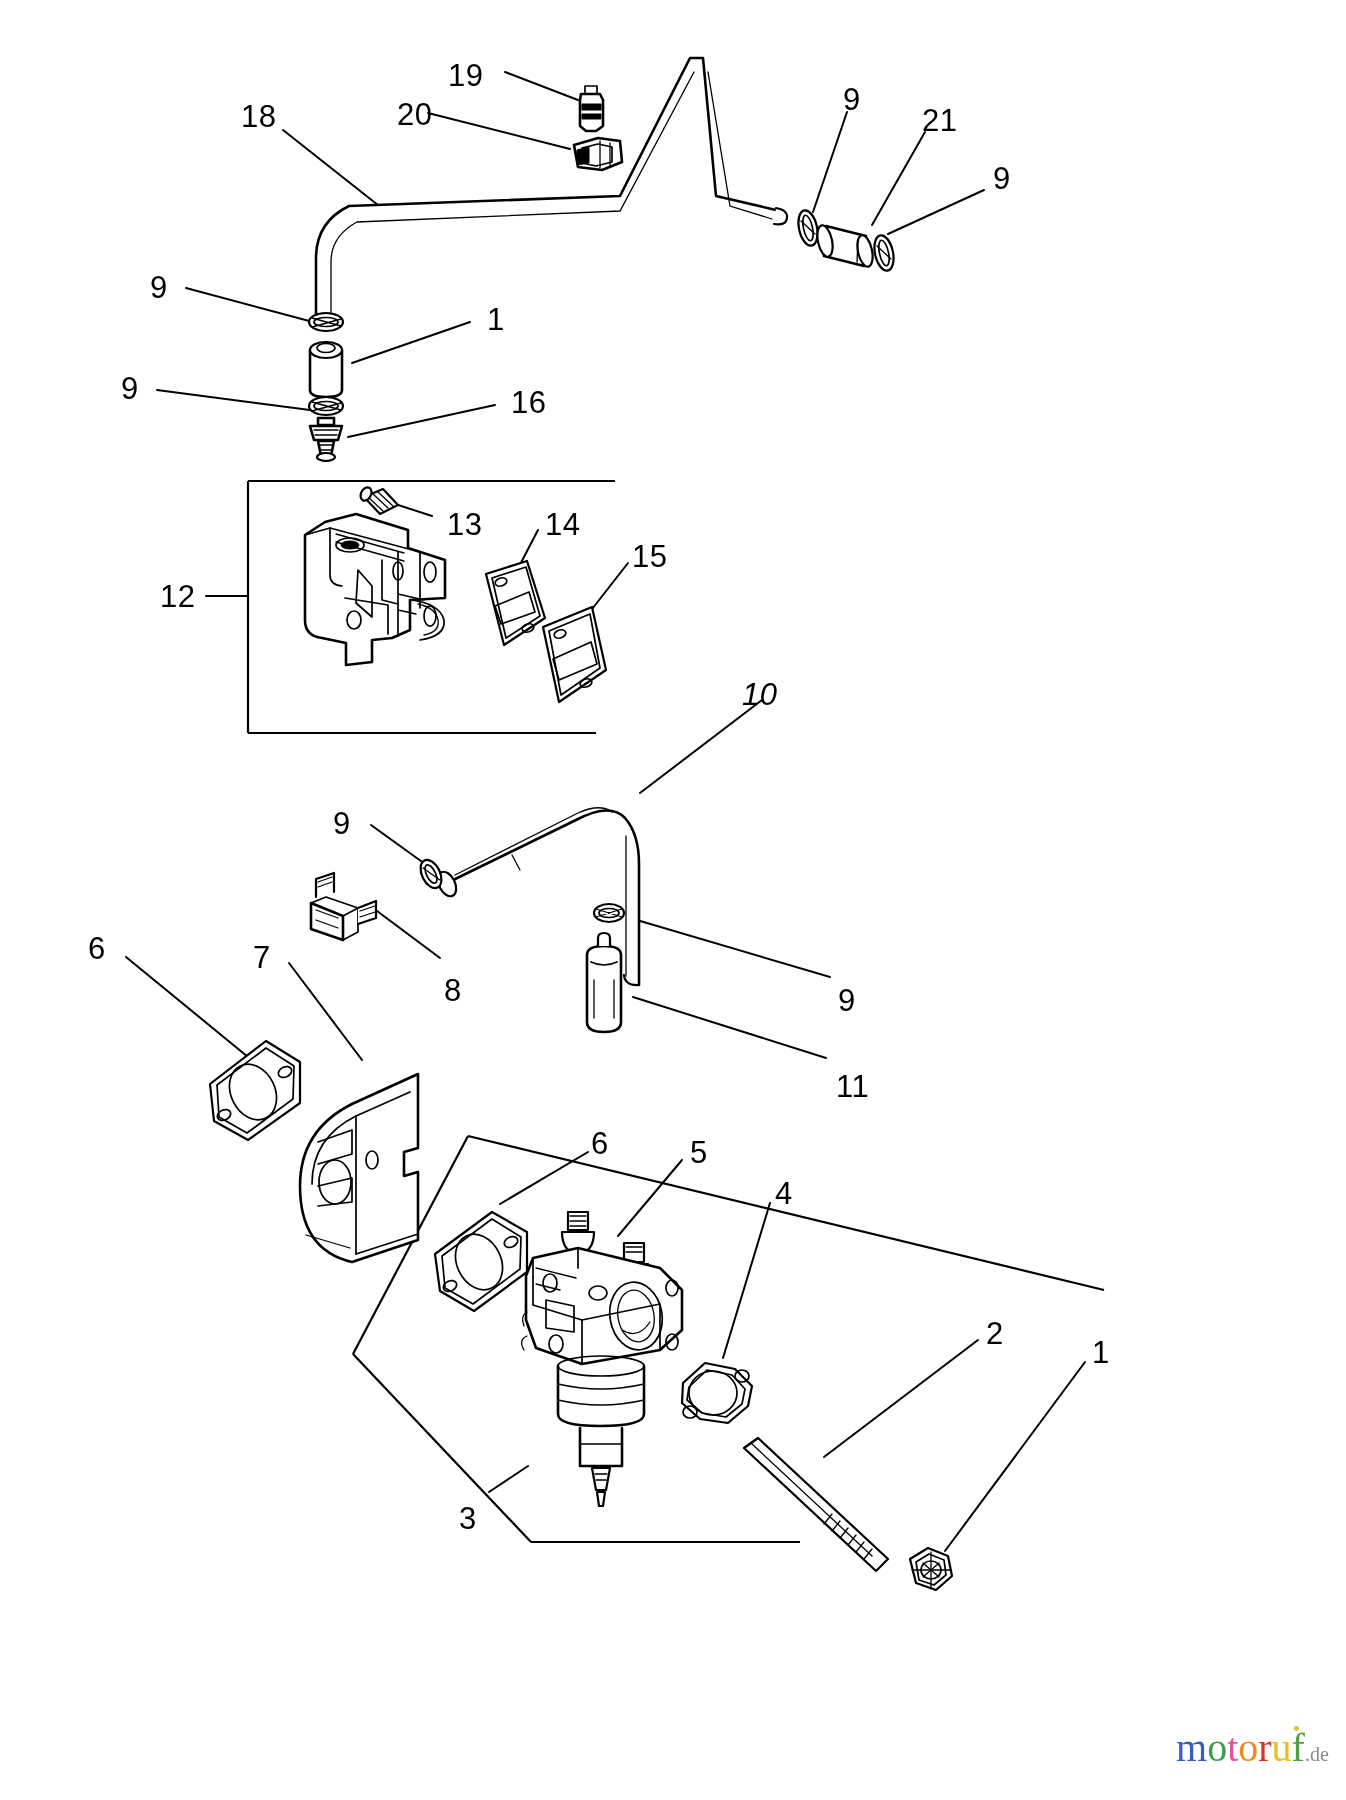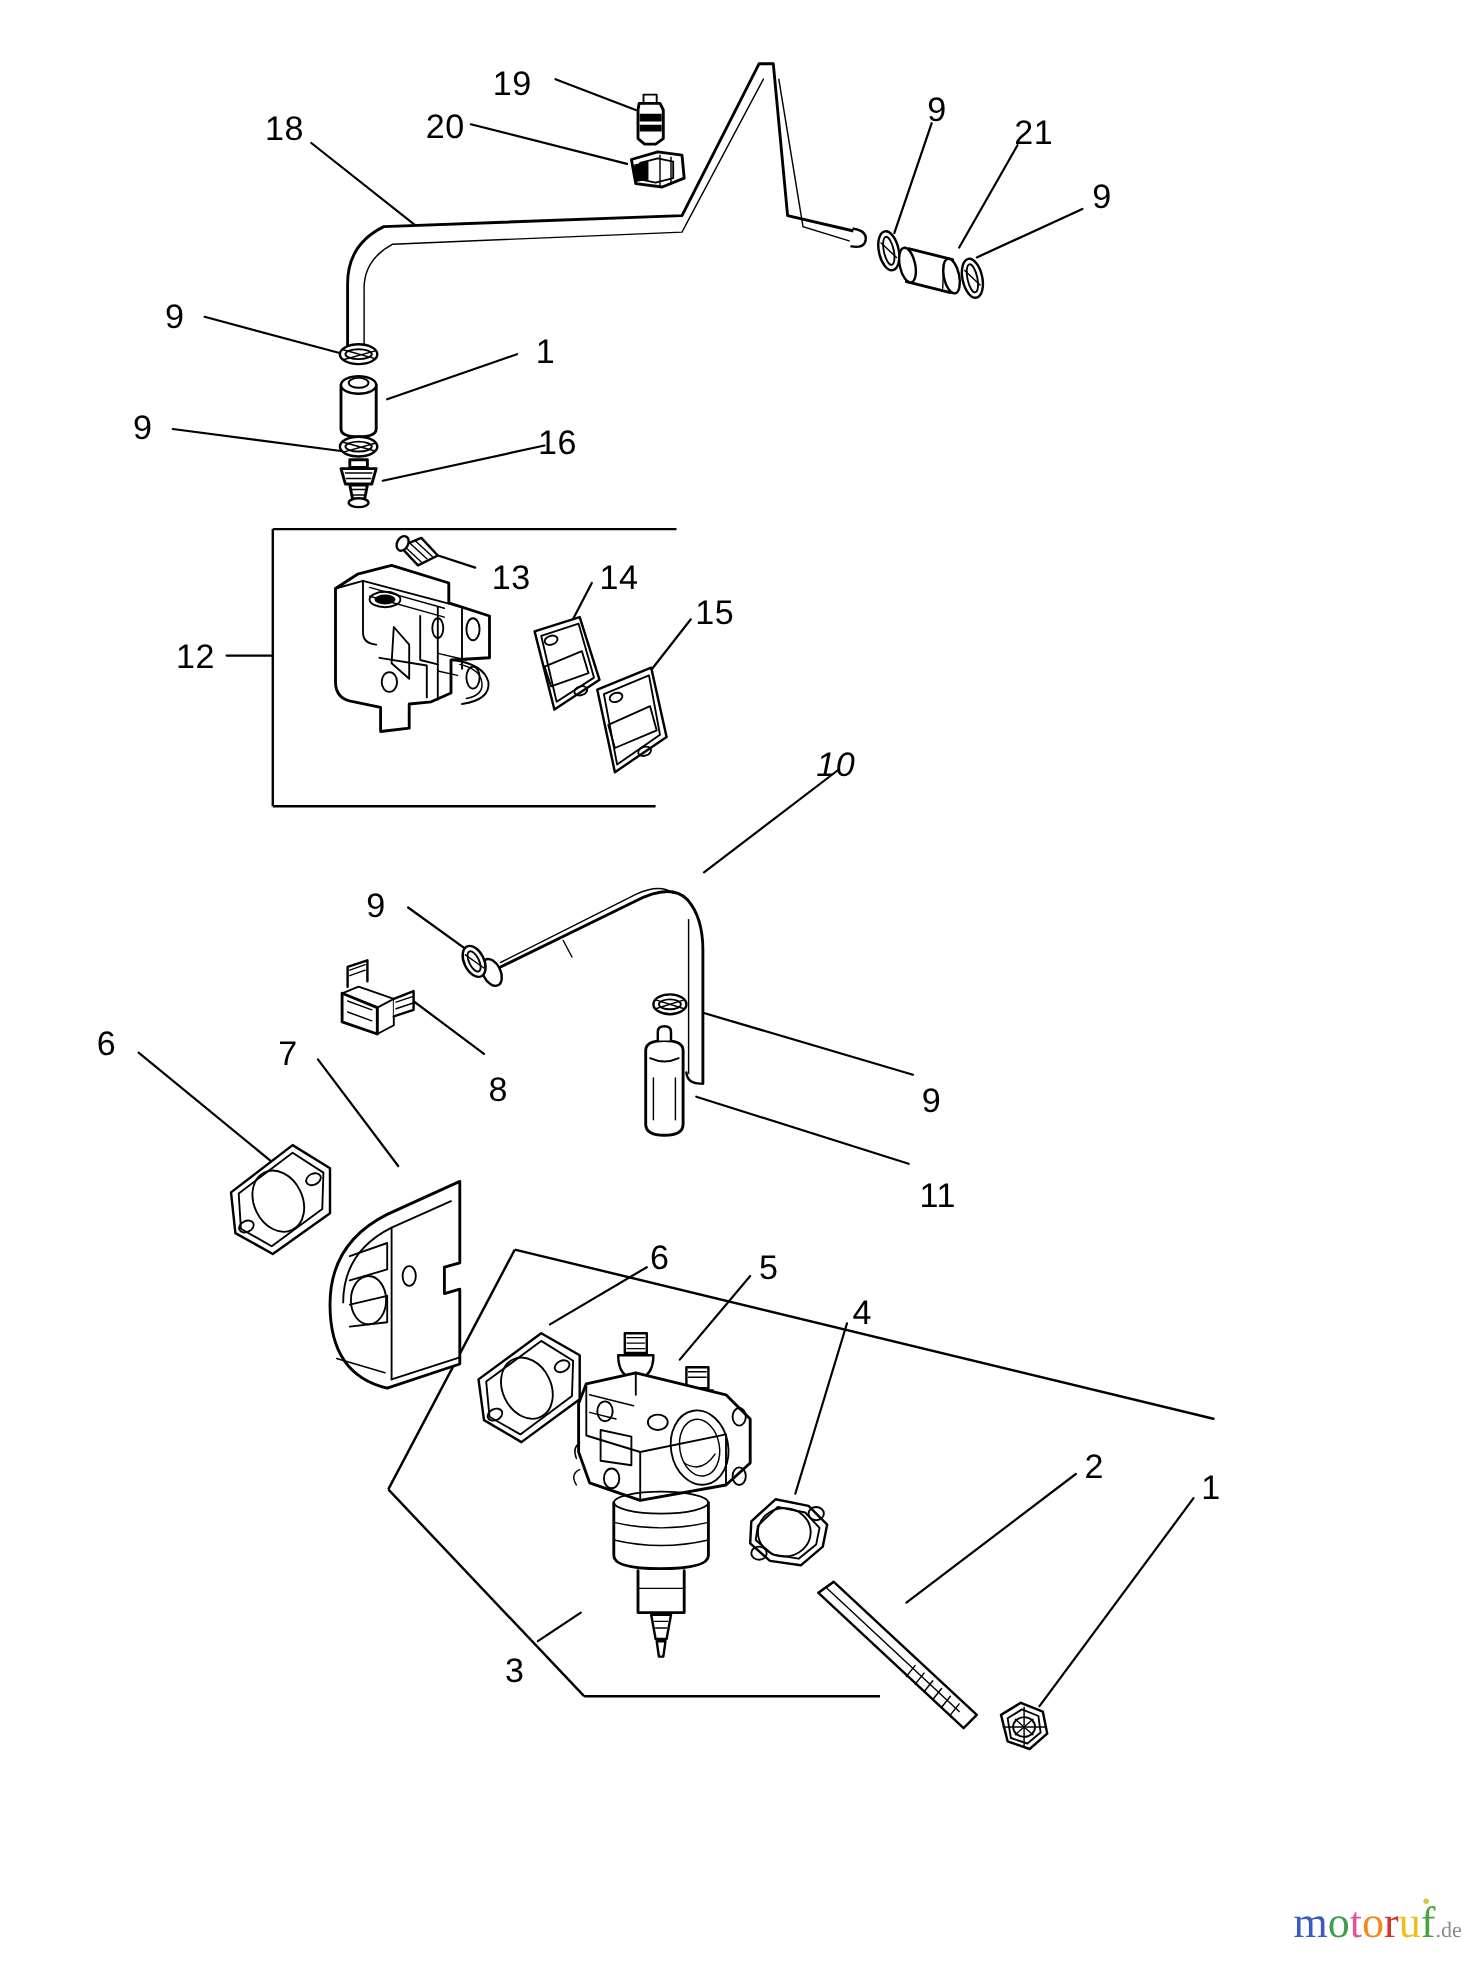--- a/index.html
+++ b/index.html
@@ -406,25 +406,25 @@
   <span class="lbl" style="left:843px;top:84px;">9</span>
   <span class="lbl" style="left:993px;top:163px;">9</span>
   <span class="lbl" style="left:333px;top:808px;">9</span>
   <span class="lbl" style="left:838px;top:985px;">9</span>
   <span class="lbl" style="left:742px;top:679px;font-style:italic;">10</span>
   <span class="lbl" style="left:836px;top:1071px;">11</span>
   <span class="lbl" style="left:160px;top:581px;">12</span>
   <span class="lbl" style="left:447px;top:509px;">13</span>
   <span class="lbl" style="left:545px;top:509px;">14</span>
   <span class="lbl" style="left:632px;top:541px;">15</span>
-  <span class="lbl" style="left:489px;top:387px;">16</span>
+  <span class="lbl" style="left:511px;top:387px;">16</span>
   <span class="lbl" style="left:487px;top:304px;">1</span>
   <span class="lbl" style="left:241px;top:101px;">18</span>
   <span class="lbl" style="left:448px;top:60px;">19</span>
-  <span class="lbl" style="left:387px;top:99px;text-align:center;">20</span>
+  <span class="lbl" style="left:397px;top:99px;text-align:center;">20</span>
   <span class="lbl" style="left:922px;top:105px;">21</span>
 
   <div id="watermark">
     <span class="dot"></span>
     <span class="w" style="color: rgb(59, 91, 191);">m</span><span class="w" style="color: rgb(63, 158, 77);">o</span><span class="w" style="color: rgb(224, 85, 154);">t</span><span class="w" style="color: rgb(240, 138, 30);">o</span><span class="w" style="color: rgb(216, 52, 43);">r</span><span class="w" style="color: rgb(232, 192, 32);">u</span><span class="w" style="color: rgb(77, 160, 63);">f</span><span class="suffix" style="color: rgb(138, 138, 138);">.de</span>
   </div>
 
 </div>
 
 </body></html>

